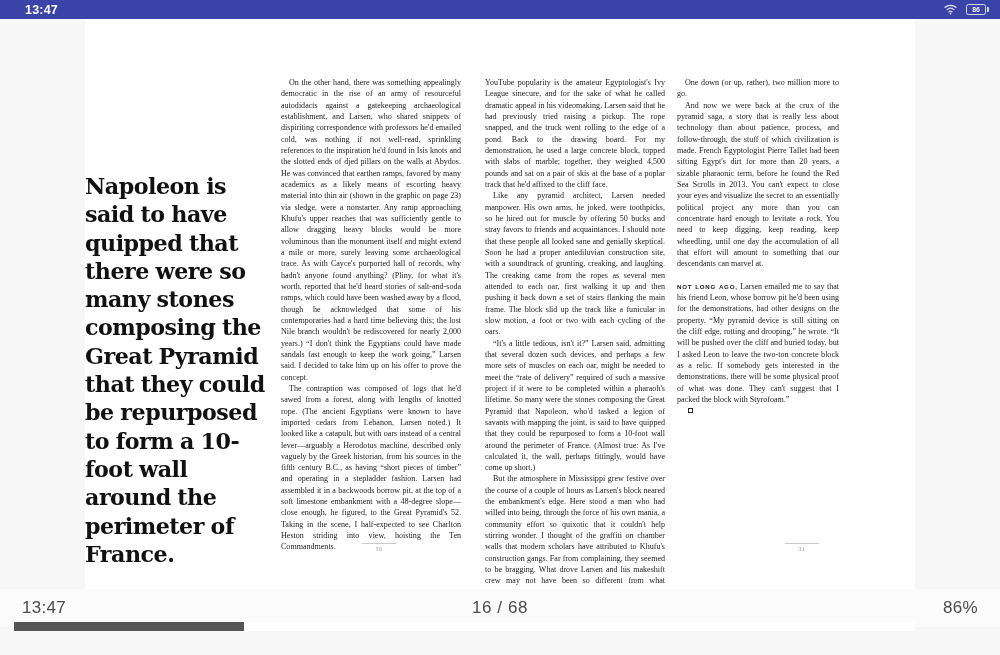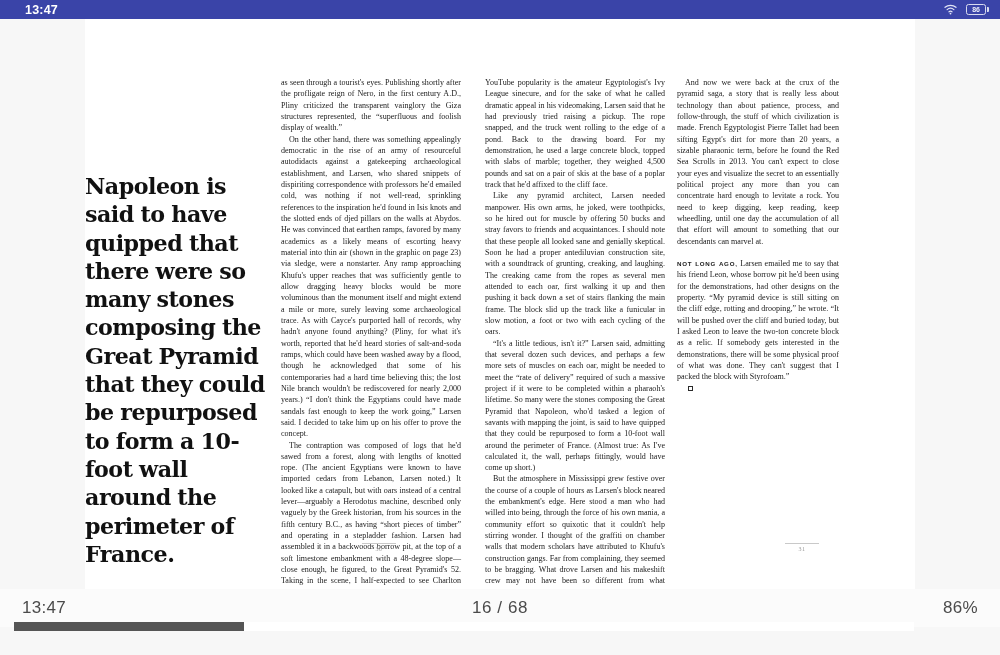--- a/index.html
+++ b/index.html
@@ -176,33 +176,33 @@
   </span>
 </div>
 
 <div id="reader">
   <div id="page">
     <div id="spread">
 
       <div class="pull-quote">Napoleon is said to have quipped that there were so many stones composing the Great Pyramid that they could be repurposed to form a 10-foot wall around the perimeter of France.</div>
 
       <div class="col" id="col-1">
-        <p class="noindent">as seen through a tourist's eyes. Publishing shortly after the profligate reign of Nero, in the first century A.D., Pliny criticized the transparent vainglory the Giza structures represented, the “superfluous and foolish display of wealth.”</p>
         <p>On the other hand, there was something appealingly democratic in the rise of an army of resourceful autodidacts against a gatekeeping archaeological establishment, and Larsen, who shared snippets of dispiriting correspondence with professors he'd emailed cold, was nothing if not well-read, sprinkling references to the inspiration he'd found in Isis knots and the slotted ends of djed pillars on the walls at Abydos. He was convinced that earthen ramps, favored by many academics as a likely means of escorting heavy material into thin air (shown in the graphic on page 23) via sledge, were a nonstarter. Any ramp approaching Khufu's upper reaches that was sufficiently gentle to allow dragging heavy blocks would be more voluminous than the monument itself and might extend a mile or more, surely leaving some archaeological trace. As with Cayce's purported hall of records, why hadn't anyone found anything? (Pliny, for what it's worth, reported that he'd heard stories of salt-and-soda ramps, which could have been washed away by a flood, though he acknowledged that some of his contemporaries had a hard time believing this; the lost Nile branch wouldn't be rediscovered for nearly 2,000 years.) “I don't think the Egyptians could have made sandals fast enough to keep the work going,” Larsen said. I decided to take him up on his offer to prove the concept.</p>
         <p>The contraption was composed of logs that he'd sawed from a forest, along with lengths of knotted rope. (The ancient Egyptians were known to have imported cedars from Lebanon, Larsen noted.) It looked like a catapult, but with oars instead of a central lever—arguably a Herodotus machine, described only vaguely by the Greek historian, from his sources in the fifth century B.C., as having “short pieces of timber” and operating in a stepladder fashion. Larsen had assembled it in a backwoods borrow pit, at the top of a soft limestone embankment with a 48-degree slope—close enough, he figured, to the Great Pyramid's 52. Taking in the scene, I half-expected to see Charlton Heston striding into view, hoisting the Ten Commandments.</p>
       </div>
 
       <div class="col" id="col-2">
         <p class="noindent">YouTube popularity is the amateur Egyptologist's Ivy League sinecure, and for the sake of what he called dramatic appeal in his videomaking, Larsen said that he had previously tried raising a pickup. The rope snapped, and the truck went rolling to the edge of a pond. Back to the drawing board. For my demonstration, he used a large concrete block, topped with slabs of marble; together, they weighed 4,500 pounds and sat on a pair of skis at the base of a poplar track that he'd affixed to the cliff face.</p>
         <p>Like any pyramid architect, Larsen needed manpower. His own arms, he joked, were toothpicks, so he hired out for muscle by offering 50 bucks and stray favors to friends and acquaintances. I should note that these people all looked sane and genially skeptical. Soon he had a proper antediluvian construction site, with a soundtrack of grunting, creaking, and laughing. The creaking came from the ropes as several men attended to each oar, first walking it up and then pushing it back down a set of stairs flanking the main frame. The block slid up the track like a funicular in slow motion, a foot or two with each cycling of the oars.</p>
         <p>“It's a little tedious, isn't it?” Larsen said, admitting that several dozen such devices, and perhaps a few more sets of muscles on each oar, might be needed to meet the “rate of delivery” required of such a massive project if it were to be completed within a pharaoh's lifetime. So many were the stones composing the Great Pyramid that Napoleon, who'd tasked a legion of savants with mapping the joint, is said to have quipped that they could be repurposed to form a 10-foot wall around the perimeter of France. (Almost true: As I've calculated it, the wall, perhaps fittingly, would have come up short.)</p>
         <p>But the atmosphere in Mississippi grew festive over the course of a couple of hours as Larsen's block neared the embankment's edge. Here stood a man who had willed into being, through the force of his own mania, a community effort so quixotic that it couldn't help stirring wonder. I thought of the graffiti on chamber walls that modern scholars have attributed to Khufu's construction gangs. Far from complaining, they seemed to be bragging. What drove Larsen and his makeshift crew may not have been so different from what motivated their predecessors in antiquity: a conviction that they were engaged in something rare, and</p>
       </div>
 
       <div class="col" id="col-3">
+        <p>One down (or up, rather), two million more to go.</p>
         <p>And now we were back at the crux of the pyramid saga, a story that is really less about technology than about patience, process, and follow-through, the stuff of which civilization is made. French Egyptologist Pierre Tallet had been sifting Egypt's dirt for more than 20 years, a sizable pharaonic term, before he found the Red Sea Scrolls in 2013. You can't expect to close your eyes and visualize the secret to an essentially political project any more than you can concentrate hard enough to levitate a rock. You need to keep digging, keep reading, keep wheedling, until one day the accumulation of all that effort will amount to something that our descendants can marvel at.</p>
         <p class="noindent gap"><span class="sc">Not long ago,</span> <span>Larsen emailed me to say that his friend Leon, whose borrow pit he'd been using for the demonstrations, had other designs on the property. “My pyramid device is still sitting on the cliff edge, rotting and drooping,” he wrote. “It will be pushed over the cliff and buried today, but I asked Leon to leave the two-ton concrete block as a relic. If somebody gets interested in the demonstrations, there will be some physical proof of what was done. They can't suggest that I packed the block with Styrofoam.”</span></p>
         <p><span class="endmark"></span></p>
       </div>
 
       <div class="folio" id="folio-left">30</div>
       <div class="folio" id="folio-right">31</div>
 
     </div>
   </div>

